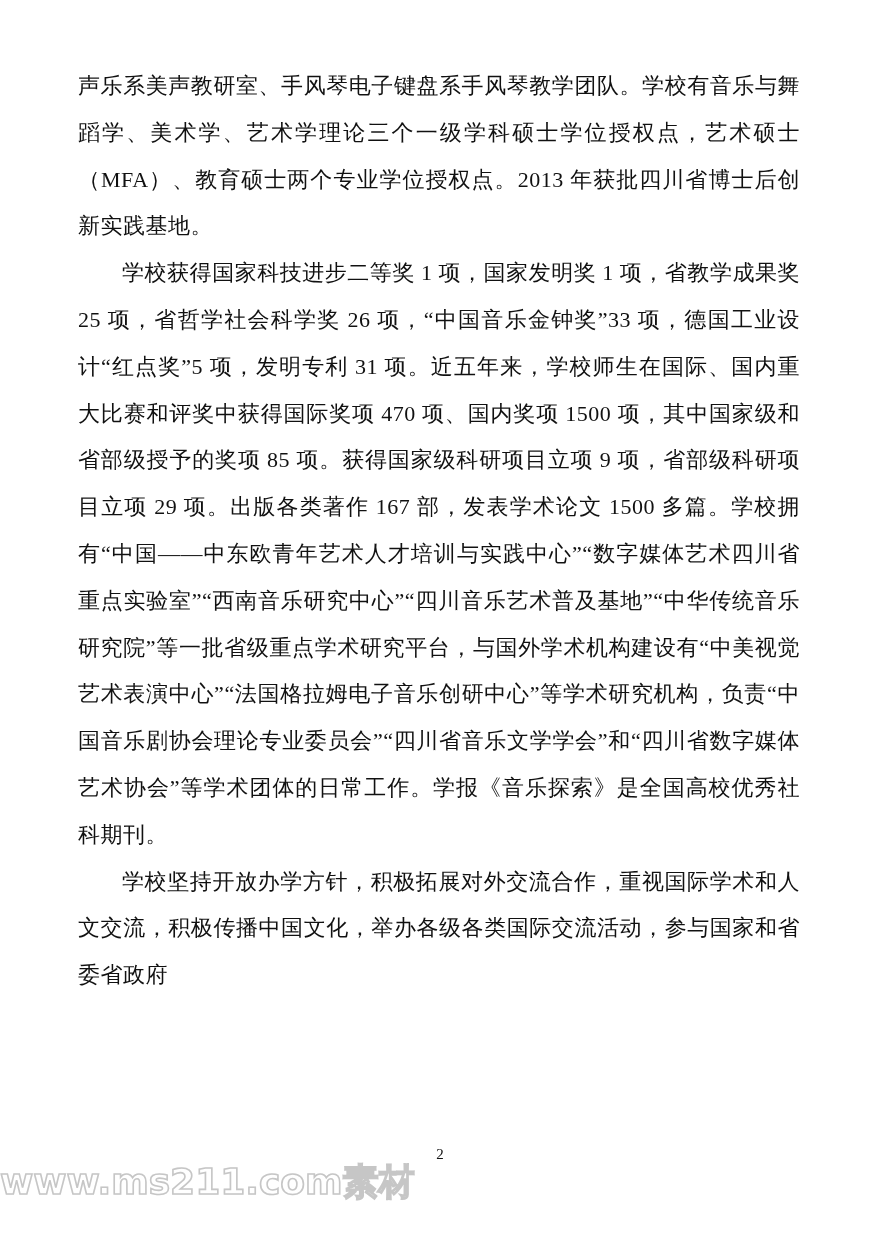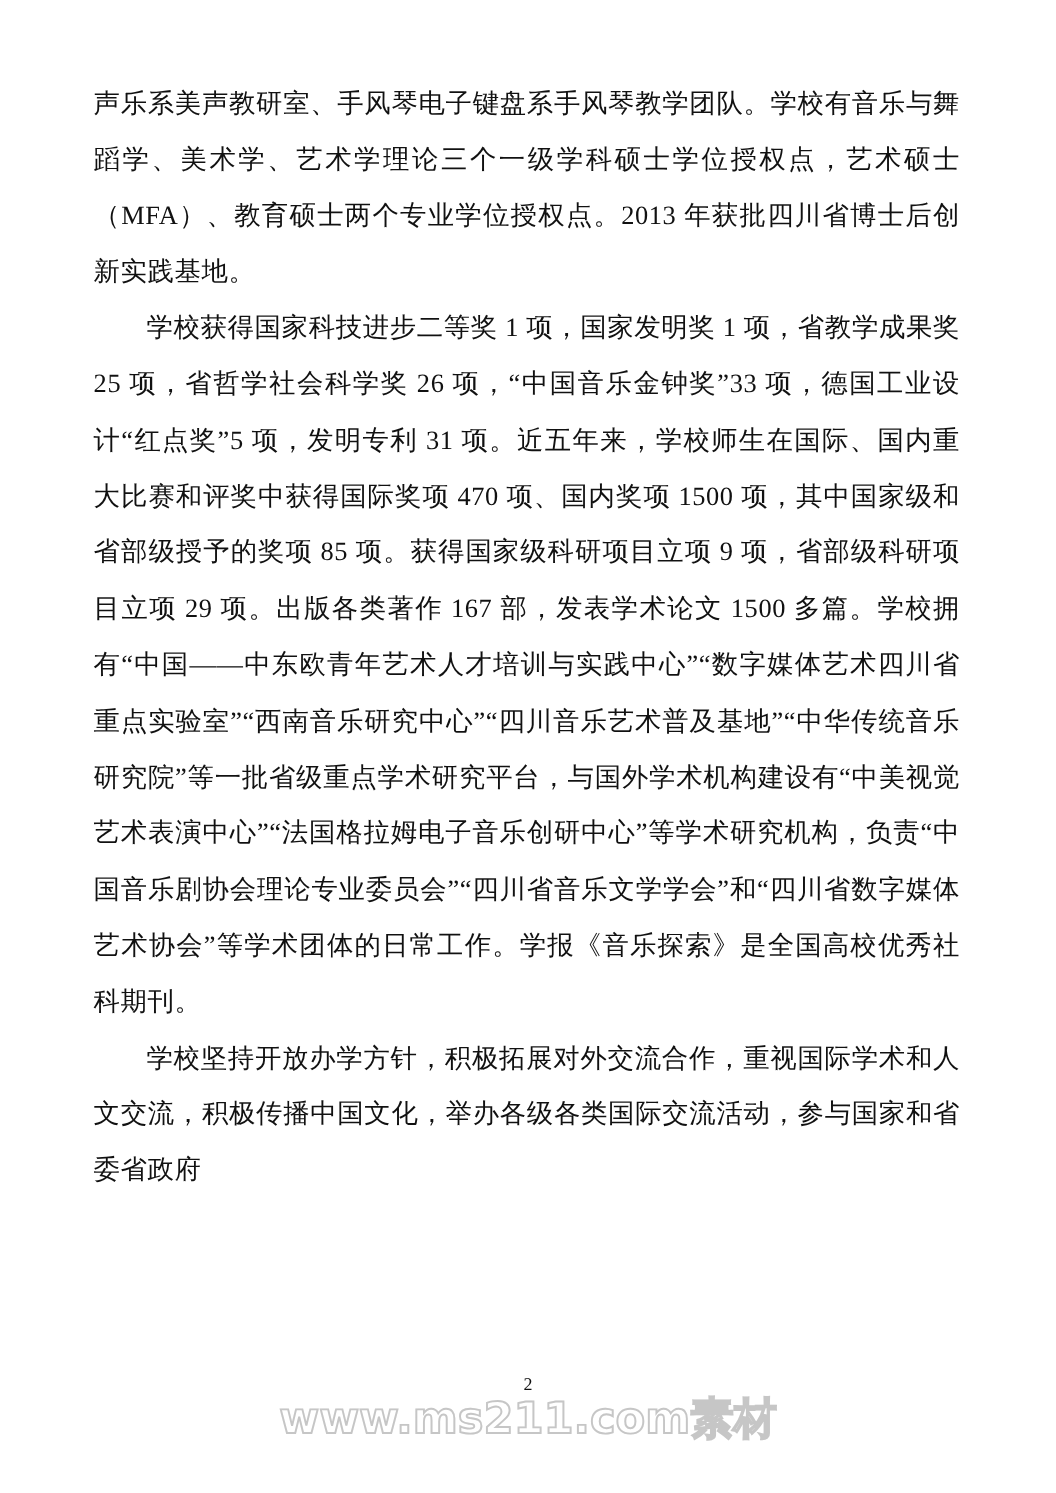--- a/index.html
+++ b/index.html
@@ -42,21 +42,21 @@
     text-align: center;
     font-size: 15px;
     color: #111111;
     z-index: 2;
   }
   .watermark {
     position: absolute;
     top: 1158px;
     left: 0;
     width: 100%;
-    text-align: center;
+    text-align: left;
     font-family: "DejaVu Sans", "Liberation Sans", sans-serif;
     font-weight: bold;
     font-size: 36px;
     letter-spacing: 0px;
     color: #ffffff;
     -webkit-text-stroke: 1.6px #c6c6c6;
     text-shadow: 0 0 1px #cccccc;
     z-index: 1;
     user-select: none;
   }

